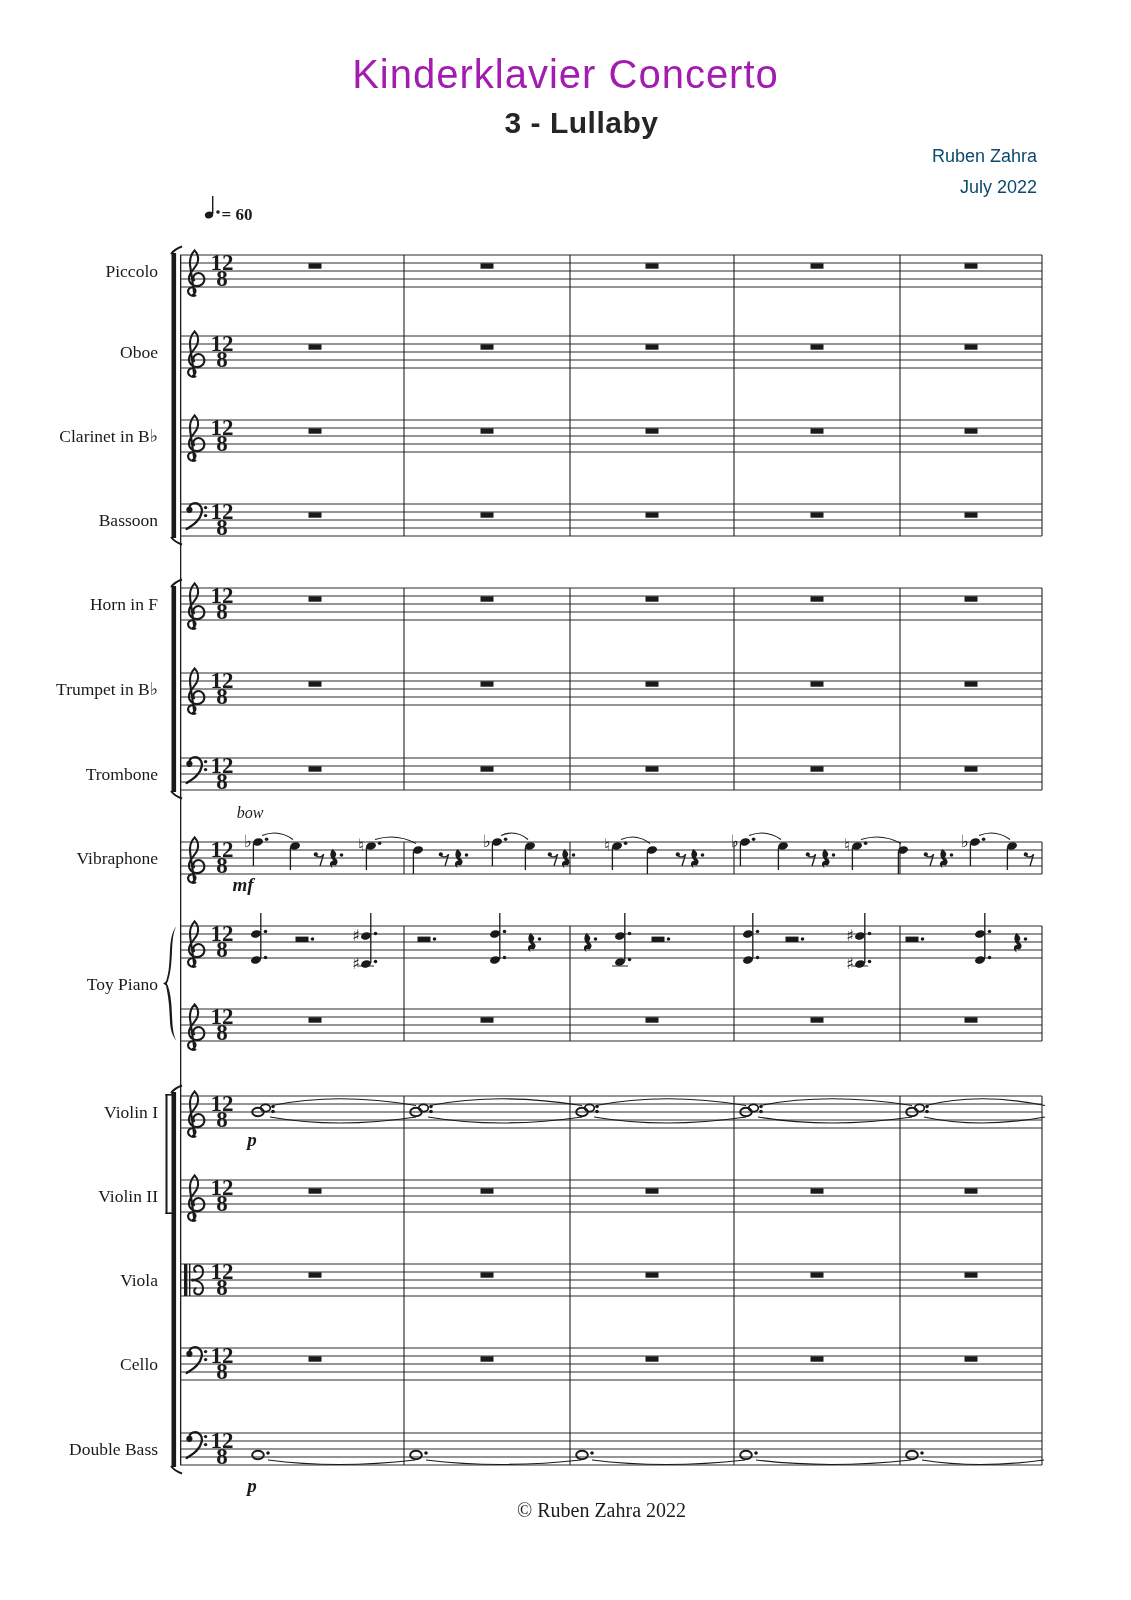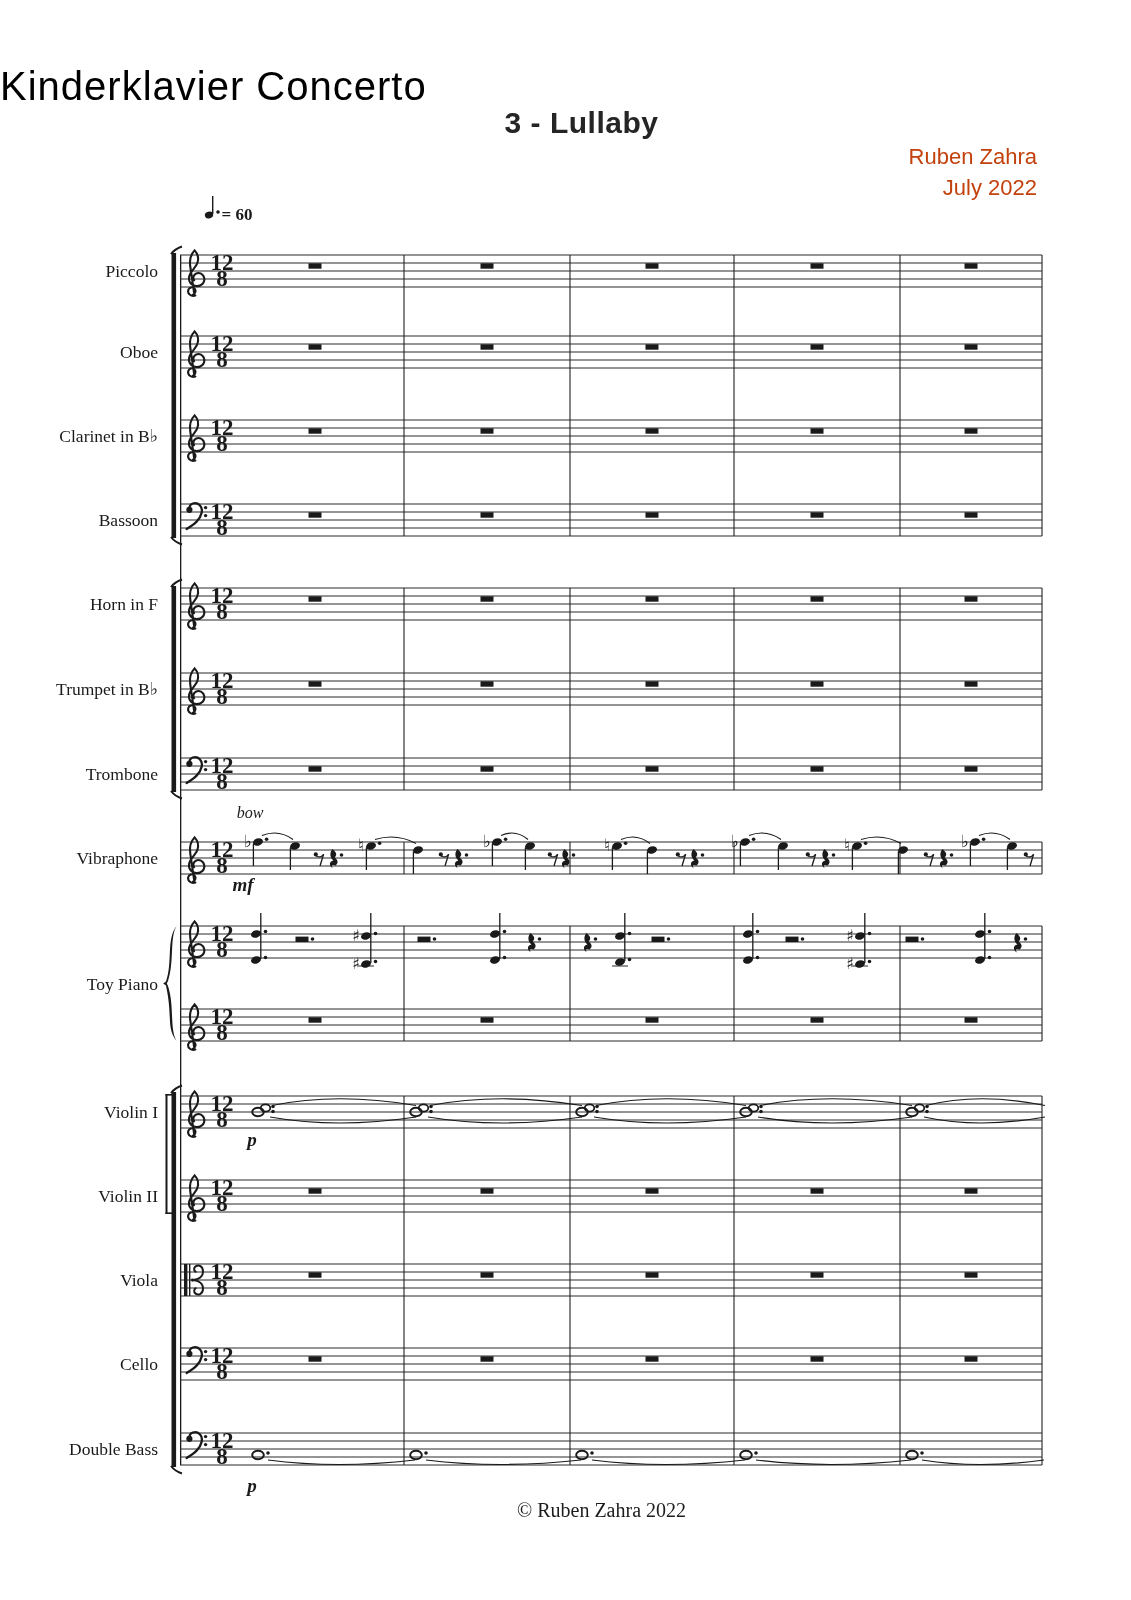--- a/index.html
+++ b/index.html
@@ -1,22 +1,22 @@
 <!DOCTYPE html>
 <html><head>
 <meta charset="utf-8">
 <style>
   html,body{margin:0;padding:0;background:#e8e8e8;}
   .page{position:relative;width:1131px;height:1600px;background:#ffffff;margin:0 auto;overflow:hidden;
         font-family:"Liberation Sans",sans-serif;color:#1f1f1f;}
-  .page-title{position:absolute;top:64px;left:0;width:100%;
-        font-size:40px;letter-spacing:1px;color:#000000;}
+  .page-title{position:absolute;top:52px;left:0;width:100%;text-align:center;
+        font-size:40px;letter-spacing:1px;color:#a21caf;}
   .page-subtitle{position:absolute;top:106px;left:16px;width:100%;text-align:center;
         font-size:30px;letter-spacing:0.5px;color:#252525;font-weight:bold;}
-  .byline{position:absolute;top:141px;right:94px;text-align:right;font-size:22px;line-height:31px;color:#c2410c;}
+  .byline{position:absolute;top:141px;right:94px;text-align:right;font-size:18px;line-height:31px;color:#0c4a6e;}
   .footer{position:absolute;top:1499px;left:0;width:100%;text-align:center;
         font-family:Liberation Serif, serif;font-size:20px;color:#1c1c1c;padding-left:36px;}
   svg.score{position:absolute;left:0;top:0;}
 </style>
 </head>
 <body>
 
 <div class="page">
   <div class="page-title">Kinderklavier Concerto</div>
   <div class="page-subtitle">3 - Lullaby</div>

